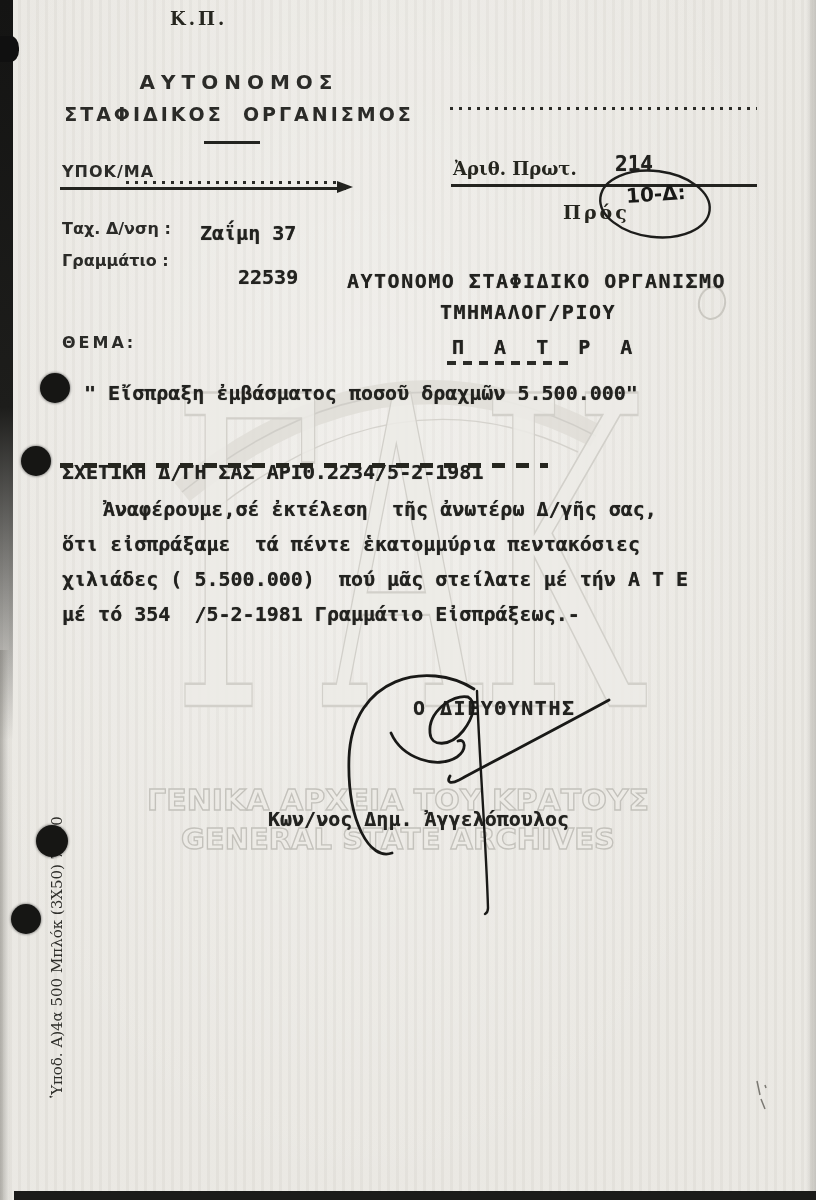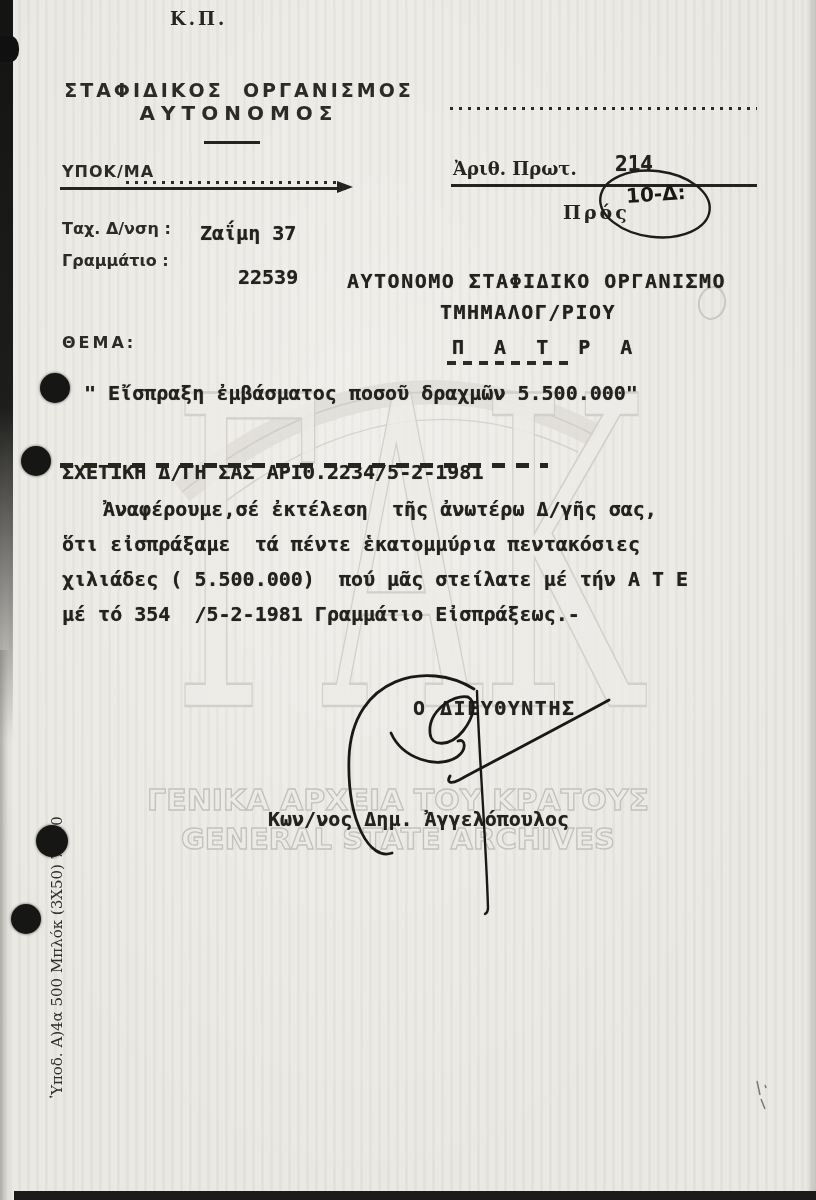--- a/index.html
+++ b/index.html
@@ -34,22 +34,22 @@
     <path d="M 202,520 Q 392,362 578,452" fill="none" stroke="#ceccc6" stroke-width="1.4" opacity=".8"></path>
     <text x="408" y="706" text-anchor="middle" textLength="470" lengthAdjust="spacingAndGlyphs" font-family="DejaVu Serif,serif" font-size="430" font-weight="400" fill="#ecebe6" fill-opacity=".85" stroke="#d2d0ca" stroke-width="2.4">ΓΑΚ</text>
     <text x="398" y="810" text-anchor="middle" textLength="502" lengthAdjust="spacingAndGlyphs" class="wm-outline" font-size="29">ΓΕΝΙΚΑ ΑΡΧΕΙΑ ΤΟΥ ΚΡΑΤΟΥΣ</text>
     <text x="398" y="849" text-anchor="middle" textLength="434" lengthAdjust="spacingAndGlyphs" class="wm-outline" font-size="28">GENERAL STATE ARCHIVES</text>
     <ellipse cx="712" cy="303" rx="13" ry="16" fill="none" stroke="#c6c4be" stroke-width="2" transform="rotate(12 712 303)" opacity=".9"></ellipse>
   </svg>
 
   <div class="abs serif" style="left:170px;top:8px;font-size:18px;font-weight:700;letter-spacing:3px;">Κ.Π.</div>
 
   <div class="abs" style="left:40px;top:70px;width:398px;text-align:center;">
+    <div class="label" style="font-size:20px;letter-spacing:6px;">ΑΥΤΟΝΟΜΟΣ</div>
     <div class="label" style="font-size:19px;letter-spacing:3px;margin-top:9px;">ΣΤΑΦΙΔΙΚΟΣ  ΟΡΓΑΝΙΣΜΟΣ</div>
-    <div class="label" style="font-size:20px;letter-spacing:6px;">ΑΥΤΟΝΟΜΟΣ</div>
   </div>
   <div class="abs rule" style="left:204px;top:141px;width:56px;height:3px;"></div>
 
   <div class="abs dotline" style="left:450px;top:107px;width:307px;height:3px;"></div>
 
   <div class="abs serif" style="left:453px;top:158px;font-size:18px;font-weight:700;">Ἀριθ. Πρωτ.</div>
   <div class="abs typed" style="left:615px;top:152px;font-size:21px;">214</div>
   <div class="abs rule" style="left:451px;top:184px;width:306px;height:3px;"></div>
 
   <div class="abs serif" style="left:563px;top:201px;font-size:19px;font-weight:700;letter-spacing:3px;">Πρός</div>

